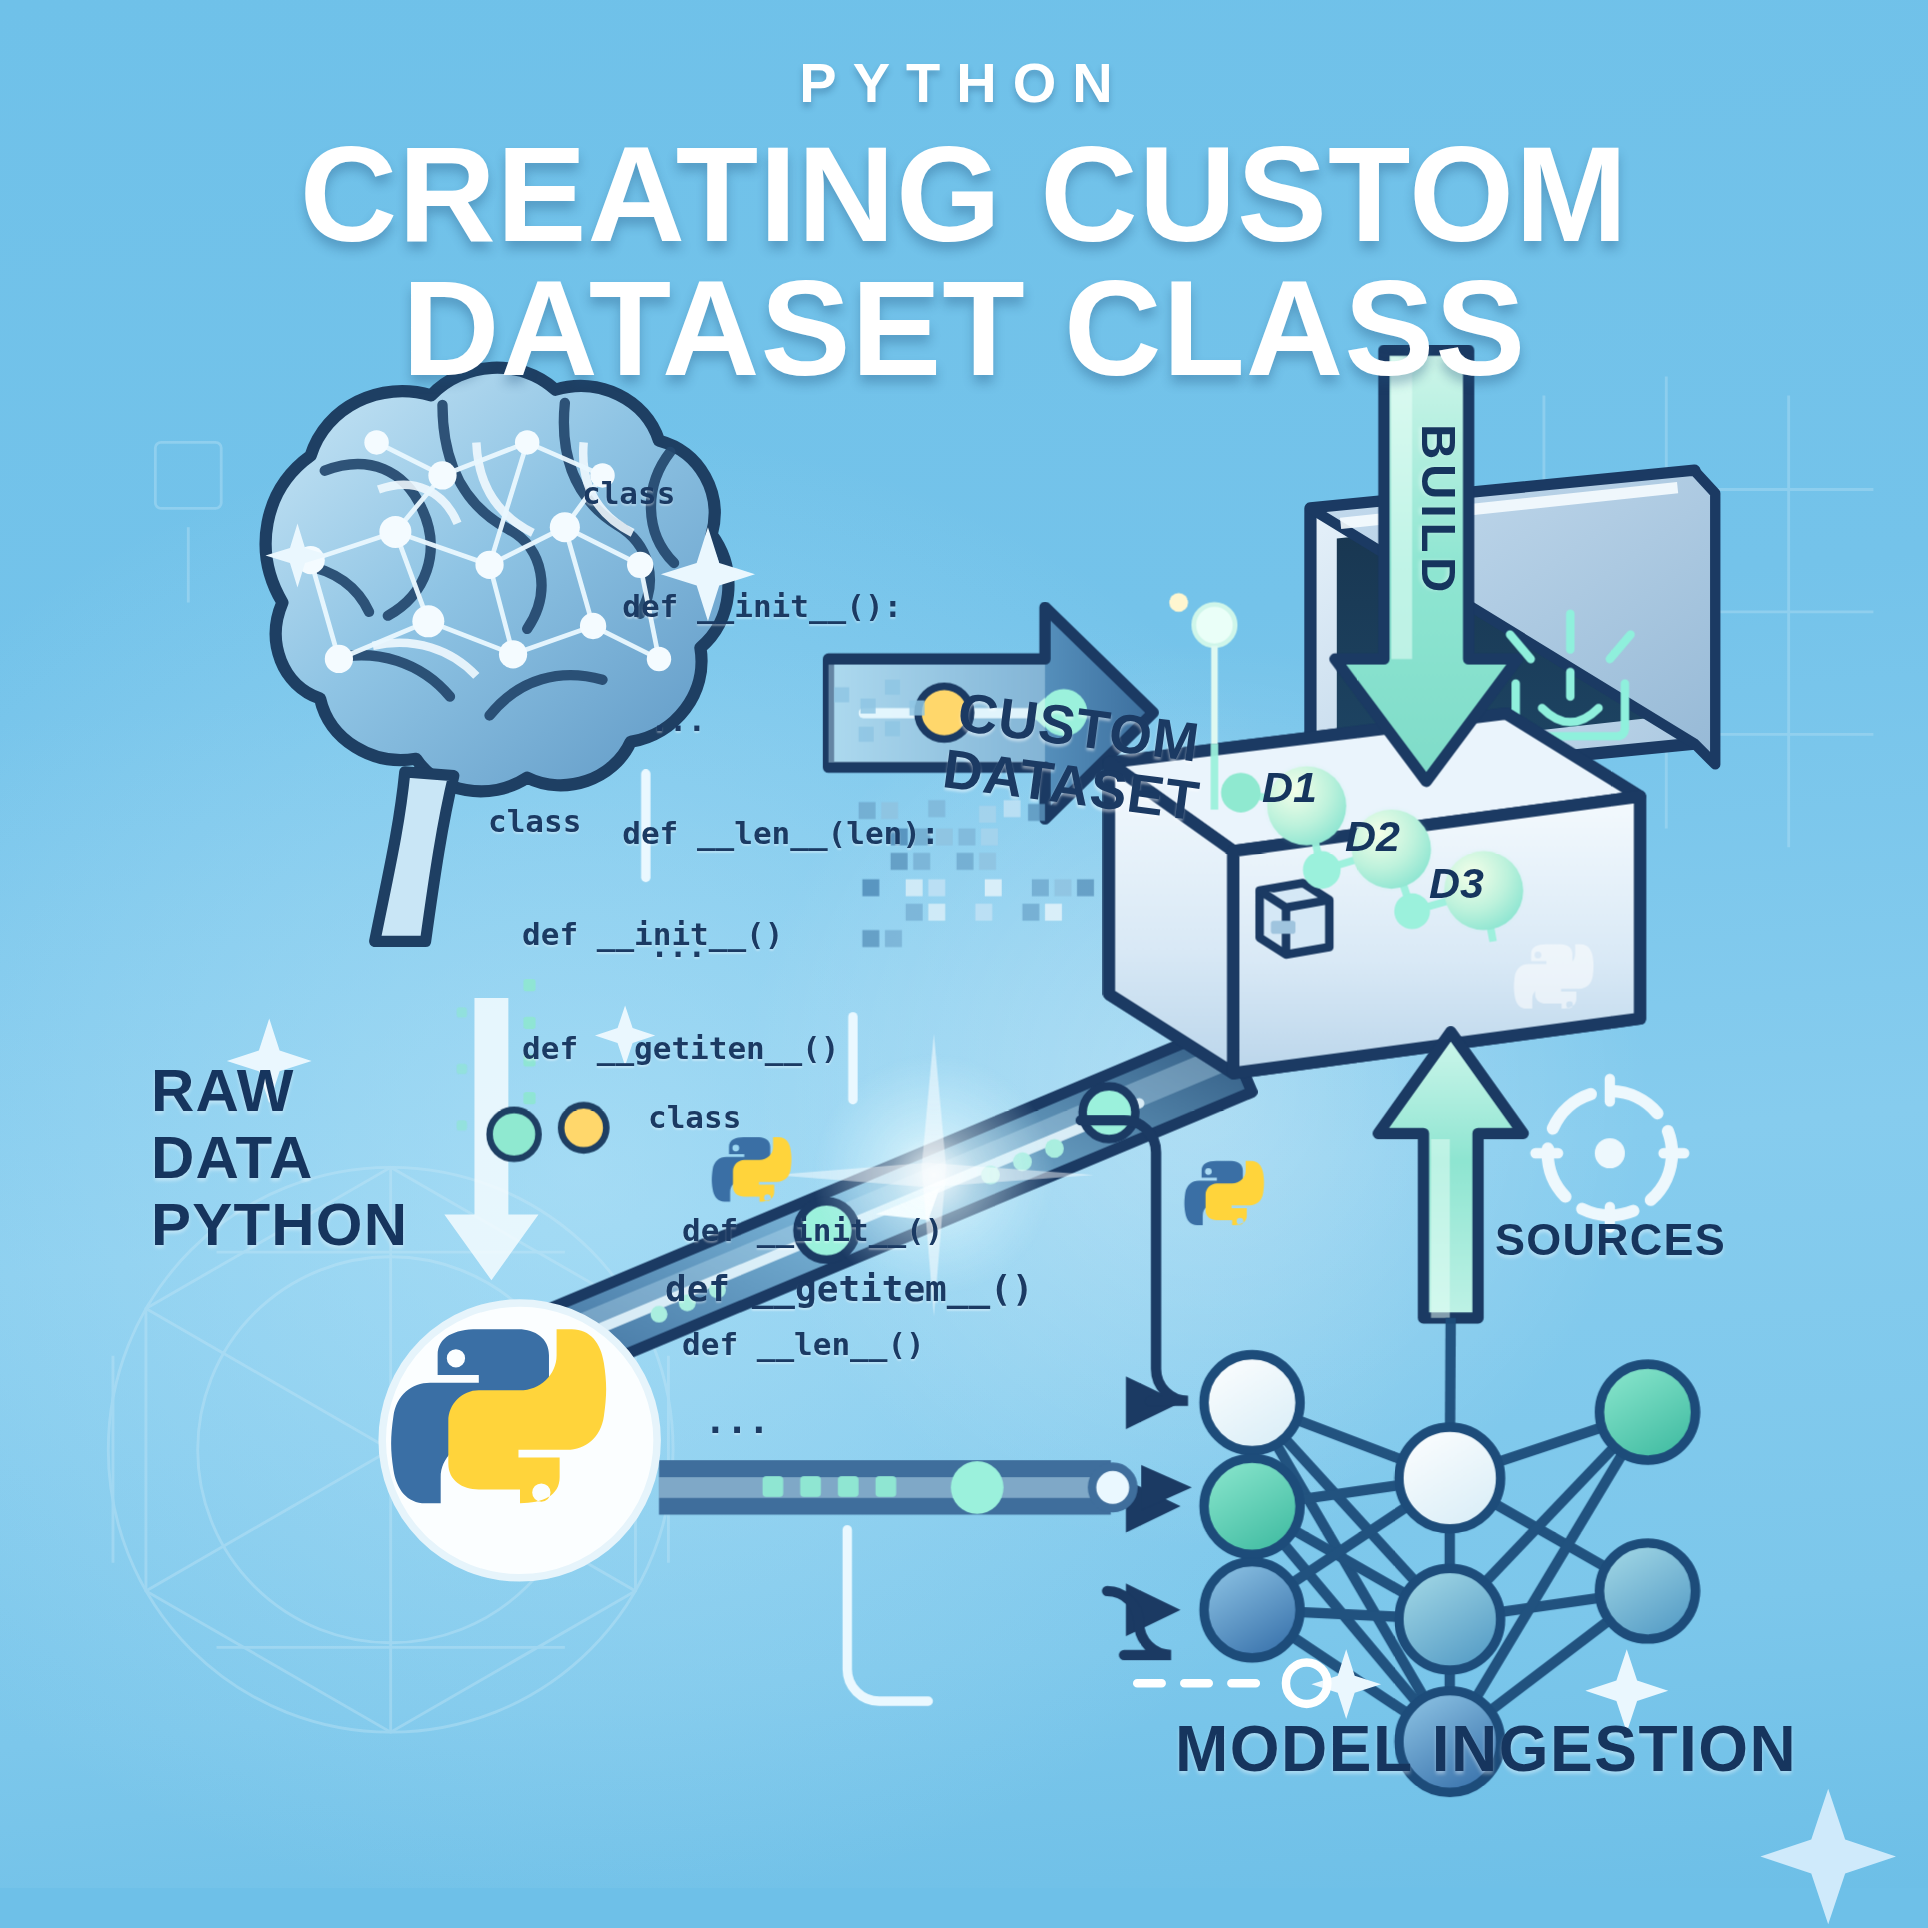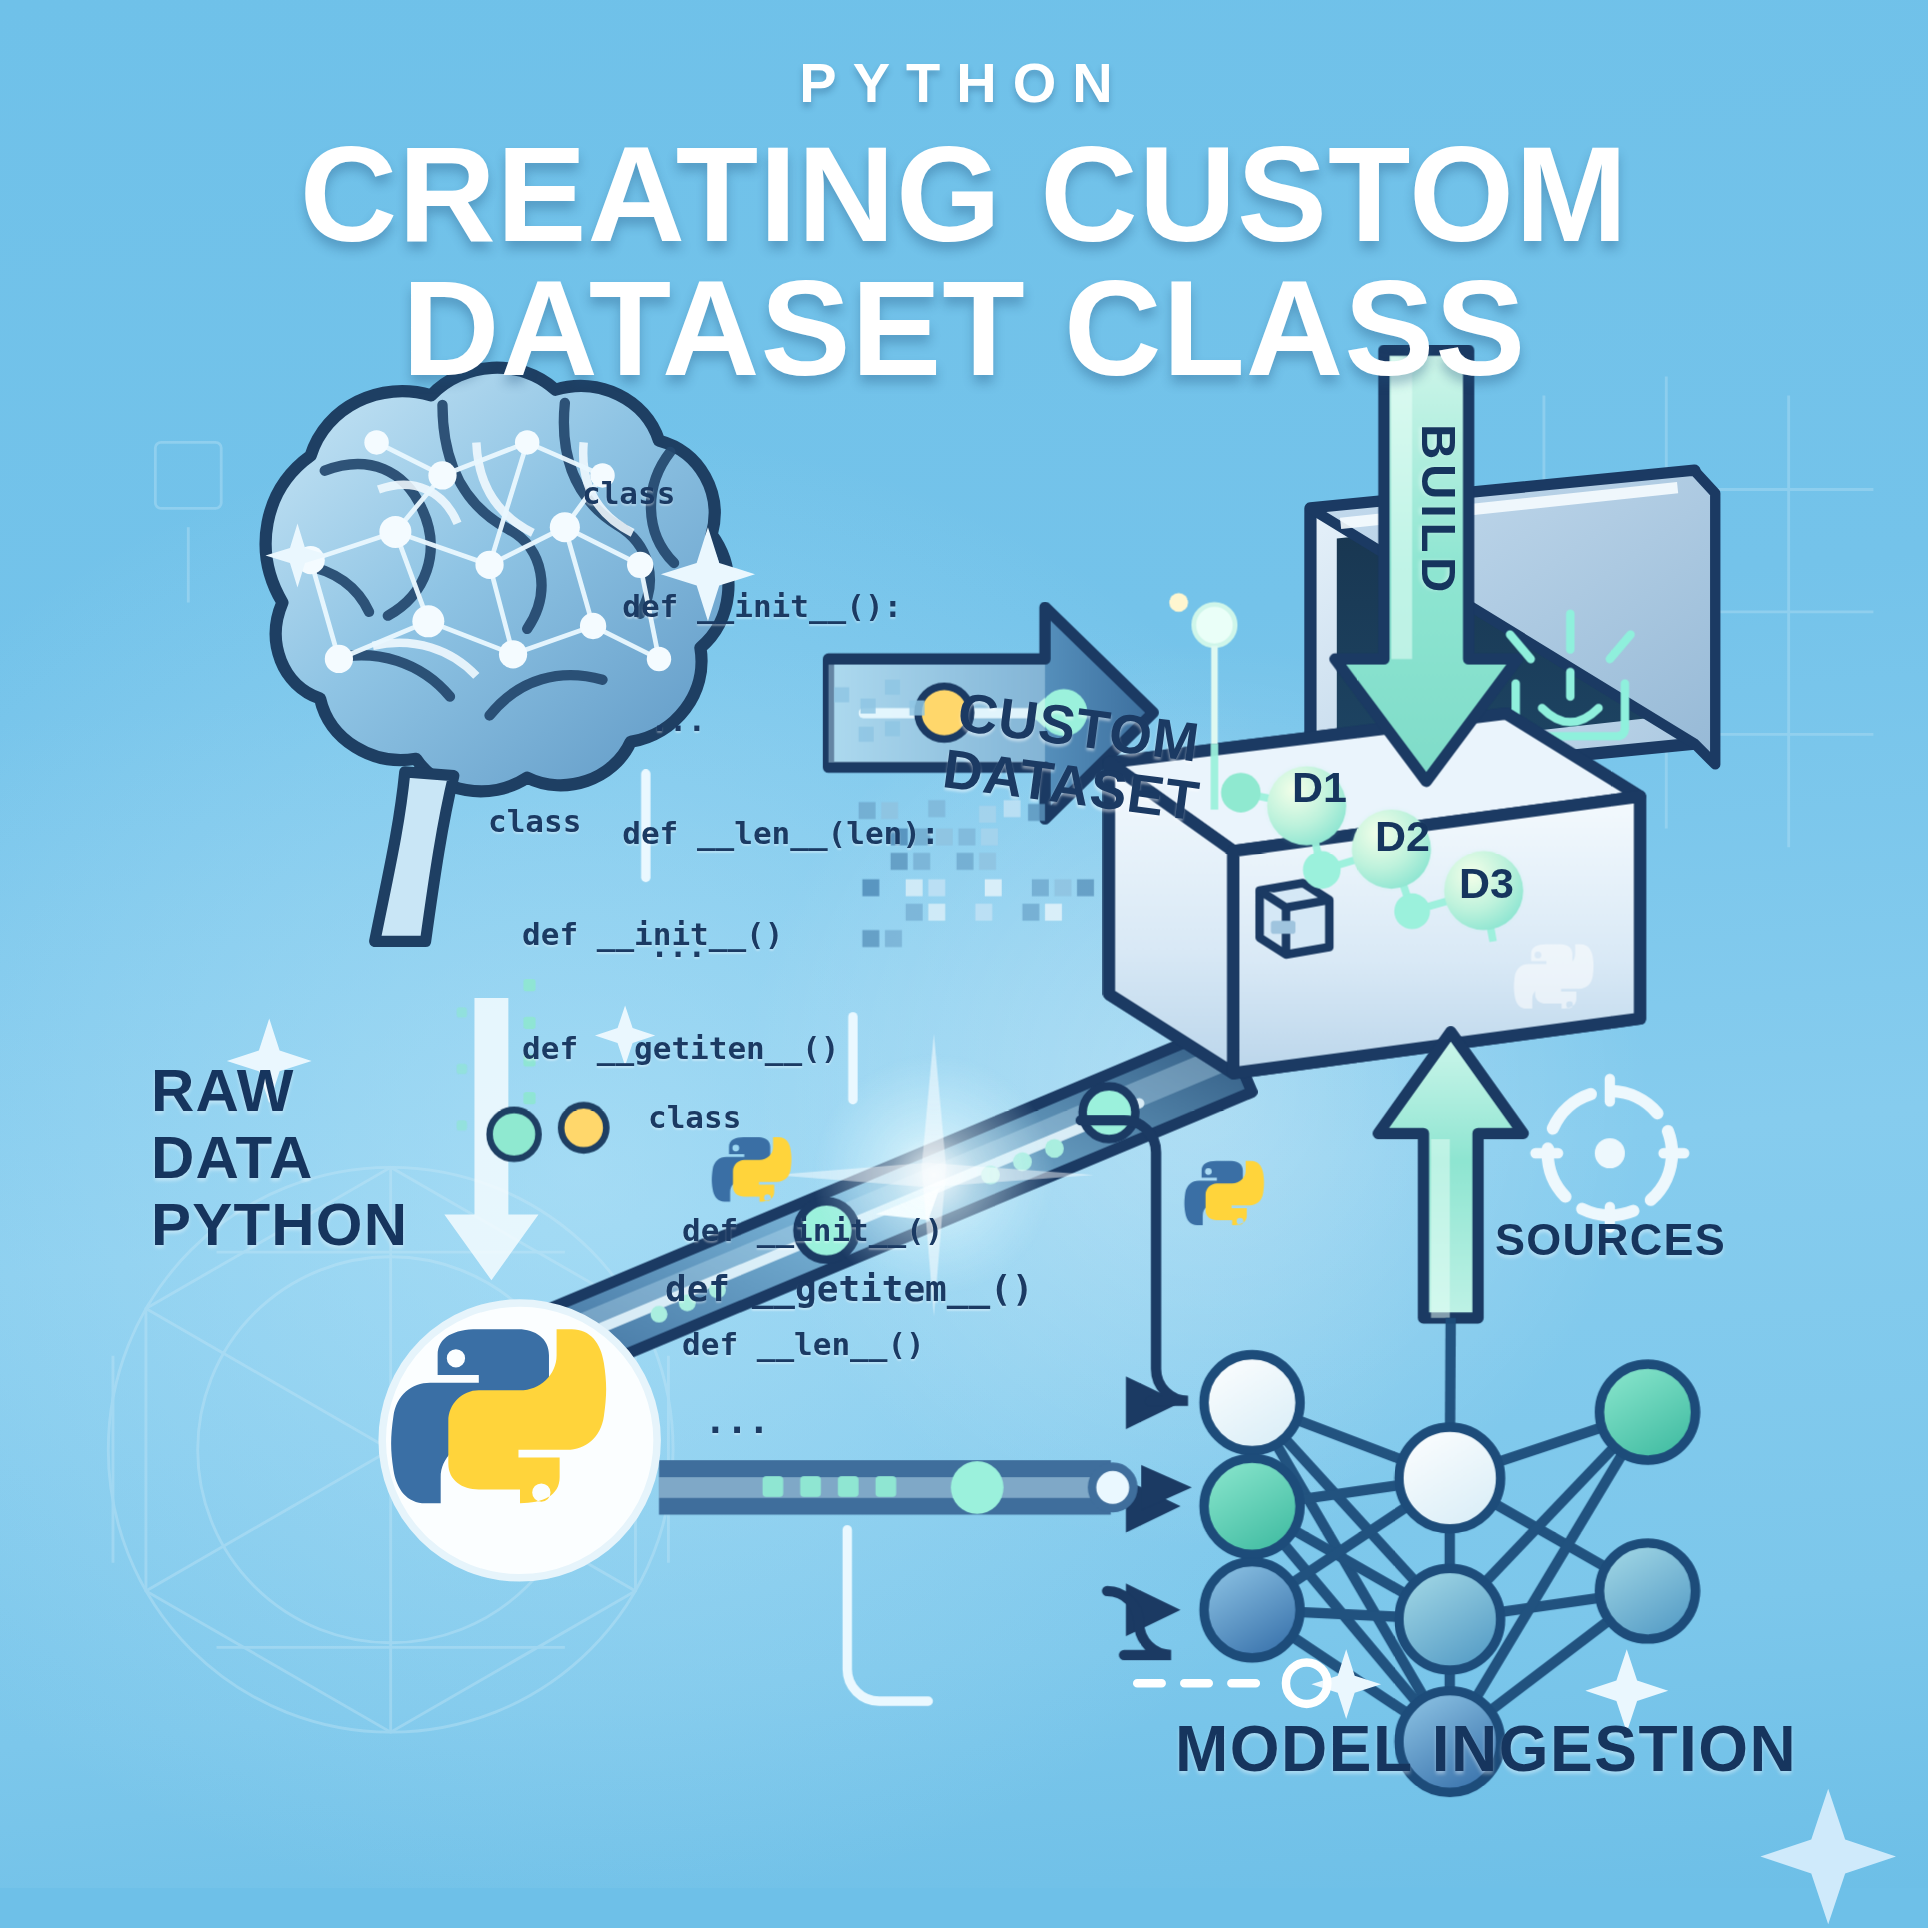--- a/index.html
+++ b/index.html
@@ -74,21 +74,21 @@
   
   #build-word{
     position:absolute;left:1411px;top:424px;
     font-size:49px;font-weight:700;color:#16355E;letter-spacing:4.7px;
     writing-mode:vertical-rl;
     text-shadow:0 2.8px 3.8px rgba(255,255,255,0.3);
   }
   
   .dnode{
     position:absolute;font-size:43px;font-weight:700;color:#16355E;
-    text-align:right;width:85px;
+    text-align:left;width:85px;font-style:italic;
   }
   #d1{left:1262px;top:763px;}
   #d2{left:1345px;top:812px;}
   #d3{left:1429px;top:859px;}
 </style>
 </head>
 <body>
 
 <div id="stage">
 

